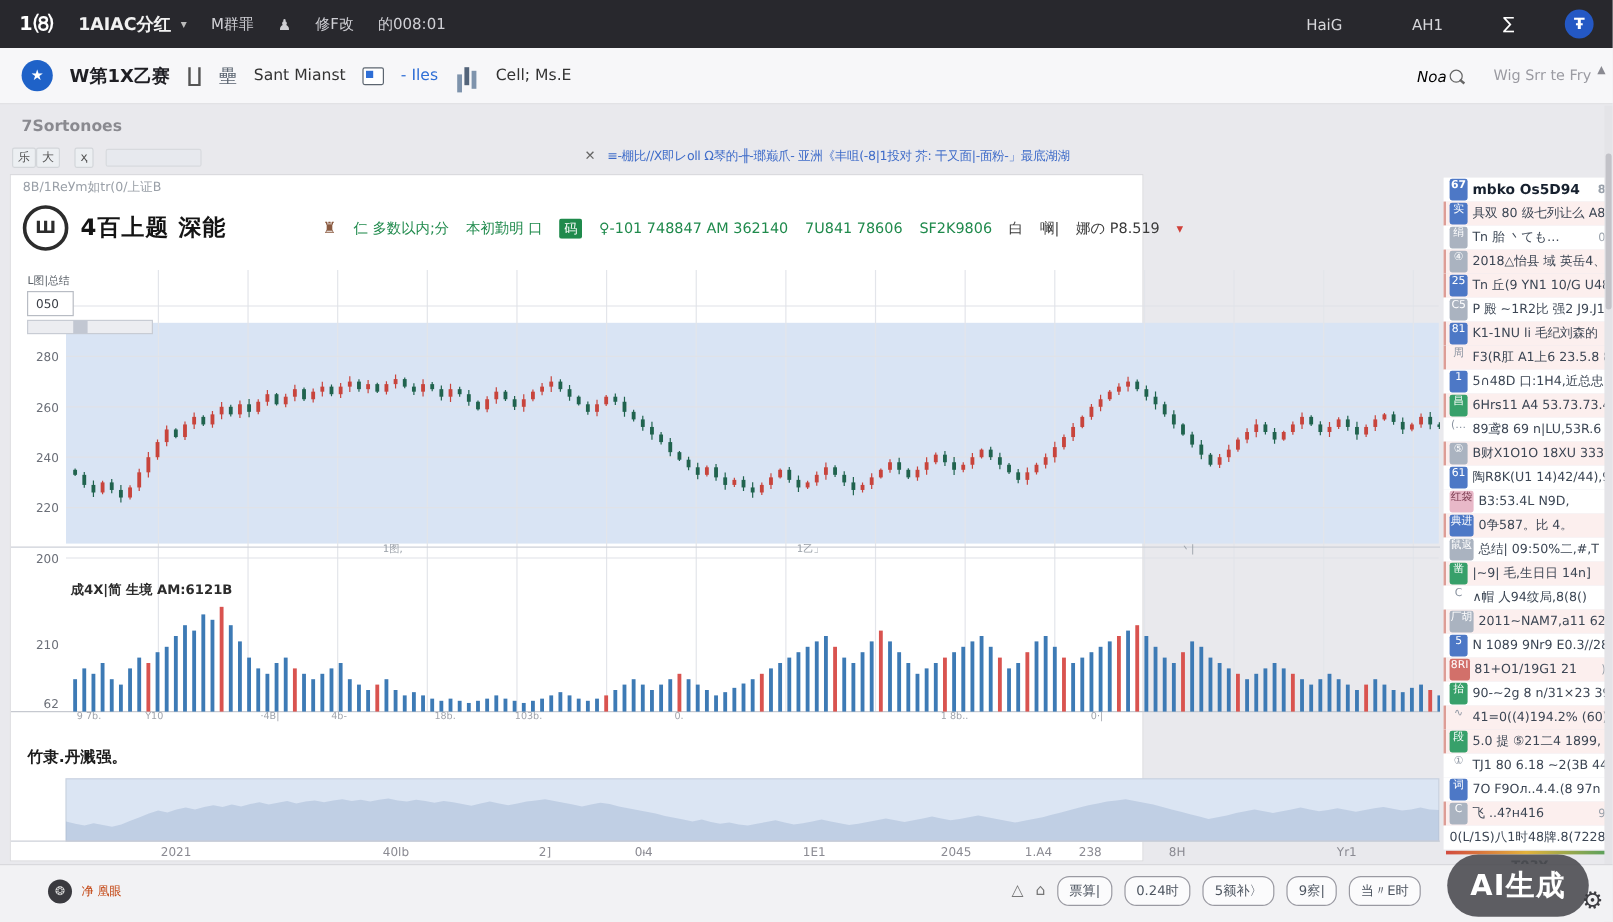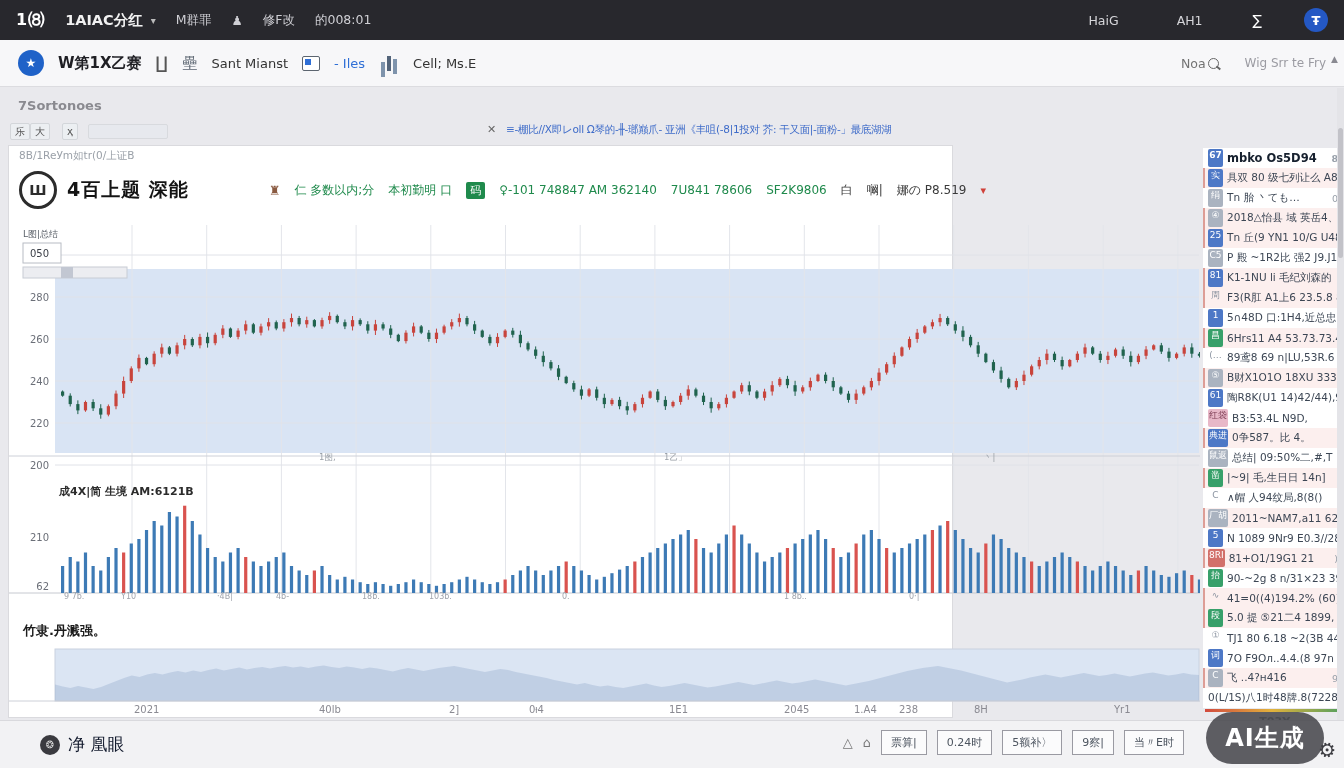--- a/index.html
+++ b/index.html
@@ -29,21 +29,21 @@
   .tb-title{font-weight:bold;font-size:15px;color:#1f1f24;}
   .hook-ic{font-size:17px;color:#555;}
   .blob-ic{font-size:15px;color:#5a6470;}
   .tb-item{font-size:13px;color:#333;}
   .box-ic{display:inline-block;width:16px;height:13px;border:1.6px solid #5c6570;border-radius:2px;position:relative;background:#fff;}
   .box-ic i{position:absolute;left:2px;top:2px;width:6px;height:6px;background:#2f6fd6;display:block;}
   .blue-item{color:#2f6fd6;font-weight:normal;font-size:13px;}
   .bars-ic{display:inline-block;width:4px;height:15px;background:#53647a;
     box-shadow:6px 3px 0 #7e93ac,-6px 6px 0 #7e93ac;margin:0 8px;}
   .tb-right{margin-left:auto;display:flex;align-items:center;gap:26px;}
-  .tb-search{font-size:12.5px;color:#737373;display:flex;align-items:center;gap:2px;}
+  .tb-search{font-size:12.5px;color:#000000;display:flex;align-items:center;gap:2px;font-style:italic;}
   .lens{display:inline-block;width:9px;height:9px;border:1.6px solid #666;border-radius:50%;position:relative;}
   .lens::after{content:"";position:absolute;left:7px;top:8px;width:5px;height:1.6px;background:#666;transform:rotate(40deg);}
   .tb-grey{font-size:12px;color:#9b9ba2;}
   .up-arrow{position:absolute;right:6px;top:54px;font-size:9px;color:#8a8a92;}
   
   .subheader{position:absolute;left:18px;top:98px;font-size:13px;color:#8a8a90;font-weight:bold;}
   .filterbar{position:absolute;left:0;top:121px;width:1344px;height:22px;font-size:11px;}
   .f-ic{position:absolute;top:2px;height:15px;line-height:15px;padding:0 4px;font-size:10px;
     color:#555;background:#eceff2;border:1px solid #d3d6da;border-radius:2px;}
   .f-box{position:absolute;left:88px;top:3px;width:78px;height:13px;background:#e7e9ee;border:1px solid #d8dade;border-radius:2px;}
@@ -80,24 +80,24 @@
   .sb-grad{height:3px;background:linear-gradient(90deg,#d24a3e,#e2b23c,#59a05c);margin:1px 2px;}
   .sb-footer{text-align:center;font-size:11px;font-weight:bold;color:#566;padding-top:2px;}
   
   .vscroll{position:absolute;right:0;top:88px;width:7px;height:680px;background:#e4e4e8;}
   .vscroll .thumb{position:absolute;left:1px;top:40px;width:5px;height:130px;background:#c2c2c8;border-radius:3px;}
   
   .bottombar{position:absolute;left:0;top:720px;width:1344px;height:48px;background:#f2f2f4;border-top:1px solid #d9d9dd;}
   .bb-left{position:absolute;left:40px;top:12px;display:flex;align-items:center;gap:8px;}
   .bb-logo{width:20px;height:20px;border-radius:50%;background:#3a3a3f;color:#d8d8d8;
     display:flex;align-items:center;justify-content:center;font-size:10px;}
-  .bb-text{font-size:17px;color:#0f172a;}
+  .bb-text{font-size:10px;color:#c2410c;}
   .bb-buttons{position:absolute;right:160px;top:9px;display:flex;align-items:center;gap:10px;}
   .bb-plain{font-size:13px;color:#777;}
-  .bb-box{border:1px solid #9a9aa2;background:#fbfbfc;padding:4px 9px;font-size:11px;color:#4d5560;border-radius:0;}
+  .bb-box{border:1px solid #9a9aa2;background:#fbfbfc;padding:4px 9px;font-size:11px;color:#4d5560;border-radius:10px;}
   .watermark{position:absolute;right:20px;top:712px;width:118px;height:52px;background:rgba(72,72,77,0.88);
     border-radius:26px;color:#fff;font-size:24px;font-weight:bold;display:flex;align-items:center;justify-content:center;letter-spacing:1px;}
   .gear{position:absolute;right:8px;top:738px;font-size:20px;color:#3d3d42;transform:rotate(20deg);}
 </style>
 </head>
 <body>
 
 <div class="topbar">
   <span class="logo">1⑻</span>
   <span class="brand">1AIAC分红</span>

